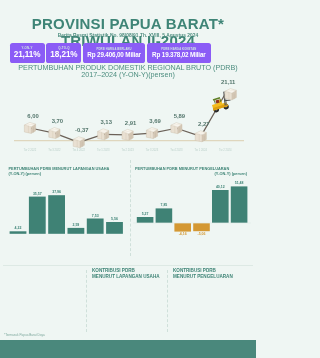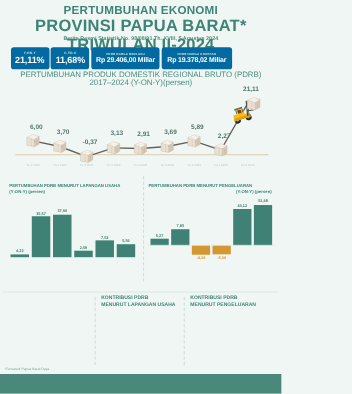--- a/index.html
+++ b/index.html
@@ -12,21 +12,21 @@
   .title{position:absolute;left:0;width:256px;text-align:center;
          font-weight:bold;color:#3e8476;letter-spacing:.2px;}
   #t1{top:3.5px;font-size:10.6px;}
   #t2{top:15px;font-size:15px;}
   #sub{position:absolute;top:33px;left:0;width:256px;text-align:center;
        font-size:4.85px;font-weight:bold;color:#4b8b7d;letter-spacing:.05px;}
 
   
   .badges{position:absolute;top:42.6px;left:9.5px;width:238.6px;height:20.3px;
           display:flex;gap:1.8px;}
-  .badge{background:#0369a1;border-radius:2.6px;display:flex;flex-direction:column;
+  .badge{background:#8b5cf6;border-radius:2.6px;display:flex;flex-direction:column;
          align-items:center;justify-content:center;color:#ffffff;}
   .badge .bl{font-size:2.9px;font-weight:bold;letter-spacing:.18px;
              color:#cfe6e0;margin-bottom:.4px;}
   .badge .bv{font-size:8.2px;font-weight:bold;letter-spacing:-.1px;}
   .b0,.b1,.b2{width:35.1px;}
   .b3{width:61.7px;}
   .b4{width:64.2px;}
   .b3 .bv,.b4 .bv{font-size:6.3px;white-space:nowrap;letter-spacing:-.15px;}
   .b3 .bl,.b4 .bl{font-size:2.7px;}
 
@@ -68,32 +68,31 @@
   #footnote{position:absolute;left:4px;top:333px;font-size:3.1px;color:#7fa99e;}
 
   
   #footer{position:absolute;left:0;top:340px;width:256px;height:18px;background:#4a887c;}
 </style>
 </head>
 <body>
 
 <div class="page">
 
-  <div class="title" id="t1">PERTUMBUHAN EKONOMI</div>
   <div class="title" id="t2">PROVINSI PAPUA BARAT* TRIWULAN II-2024</div>
   <div id="sub">Berita Resmi Statistik No. 98/08/91 Th. XVIII, 5 Agustus 2024</div>
 
   <div class="badges" id="badges">
       <div class="badge b0">
         <div class="bl">Y-ON-Y</div>
         <div class="bv">21,11%</div>
       </div>
-      <div class="badge b2">
-        <div class="bl">C-TO-C</div>
-        <div class="bv">11,68%</div>
+      <div class="badge b1">
+        <div class="bl">Q-TO-Q</div>
+        <div class="bv">18,21%</div>
       </div>
       <div class="badge b3">
         <div class="bl">PDRB HARGA BERLAKU</div>
         <div class="bv">Rp 29.406,00 Miliar</div>
       </div>
       <div class="badge b4">
         <div class="bl">PDRB HARGA KONSTAN</div>
         <div class="bv">Rp 19.378,02 Miliar</div>
       </div>
     </div>

